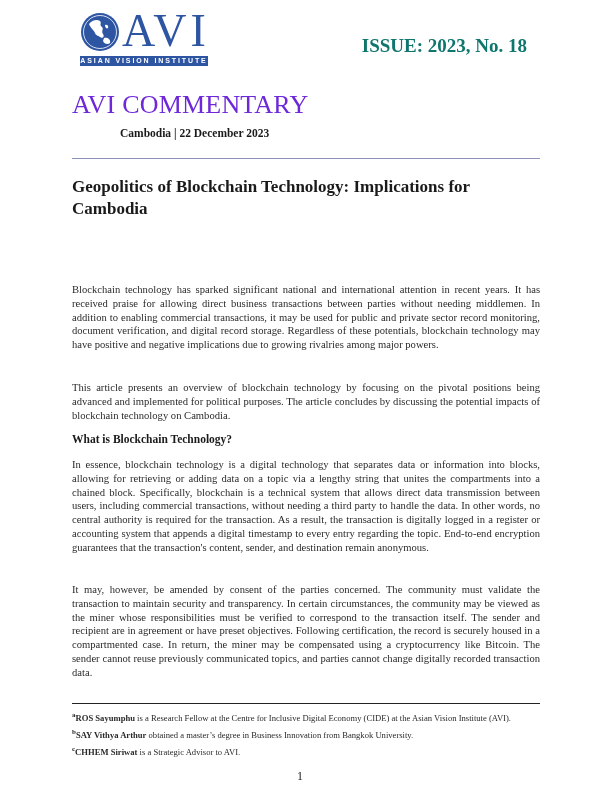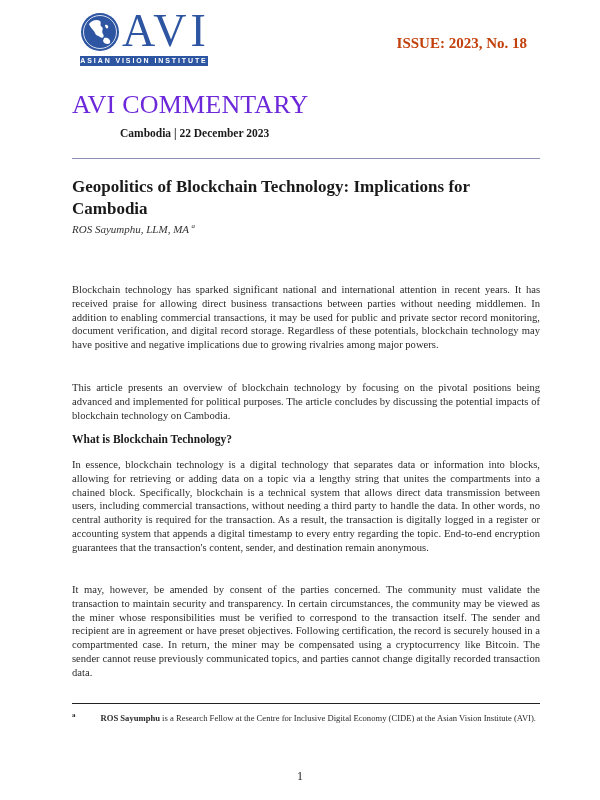--- a/index.html
+++ b/index.html
@@ -52,23 +52,23 @@
       font-weight: bold;
       letter-spacing: 1.9px;
       line-height: 10px;
       text-align: center;
       white-space: nowrap;
     }
     .issue {
       position: absolute;
       right: 73px;
       top: 35px;
-      font-size: 15px;
-      font-weight: bold;
-      color: #c2410c;
+      font-size: 19px;
+      font-weight: bold;
+      color: #0f766e;
     }
     .series-title {
       position: absolute;
       left: 72px;
       top: 90px;
       font-size: 26px;
       color: #6d28d9;
       letter-spacing: 0.2px;
     }
     .dateline {
@@ -147,21 +147,21 @@
     }
     .fn {
       margin-bottom: 2px;
       padding-left: 6px;
       text-indent: -6px;
     }
     .fn sup {
       font-size: 7px;
       font-weight: bold;
     }
-    .fn b { font-weight: bold; margin-left: 25px; }
+    .fn b { font-weight: bold; }
     .page-number {
       position: absolute;
       left: 0;
       width: 600px;
       top: 769px;
       text-align: center;
       font-size: 12px;
     }
   </style>
 </head>
@@ -182,30 +182,31 @@
 <div class="issue">ISSUE: 2023, No. 18</div>
 
 <div class="series-title">AVI COMMENTARY</div>
 <div class="dateline">Cambodia | 22 December 2023</div>
 
 <div class="divider"></div>
 
 <div class="article-title">Geopolitics of Blockchain Technology: Implications for Cambodia</div>
 
 <div class="authors">
-  <div><span>ROS Sayumphu, LLM, MA</span> <sup>a</sup></div>
 </div>
 
 <div class="body-text p1">Blockchain technology has sparked significant national and international attention in recent years. It has received praise for allowing direct business transactions between parties without needing middlemen. In addition to enabling commercial transactions, it may be used for public and private sector record monitoring, document verification, and digital record storage. Regardless of these potentials, blockchain technology may have positive and negative implications due to growing rivalries among major powers.</div>
 <div class="body-text p2">This article presents an overview of blockchain technology by focusing on the pivotal positions being advanced and implemented for political purposes. The article concludes by discussing the potential impacts of blockchain technology on Cambodia.</div>
 
 <div class="h2">What is Blockchain Technology?</div>
 
 <div class="body-text p3">In essence, blockchain technology is a digital technology that separates data or information into blocks, allowing for retrieving or adding data on a topic via a lengthy string that unites the compartments into a chained block. Specifically, blockchain is a technical system that allows direct data transmission between users, including commercial transactions, without needing a third party to handle the data. In other words, no central authority is required for the transaction. As a result, the transaction is digitally logged in a register or accounting system that appends a digital timestamp to every entry regarding the topic. End-to-end encryption guarantees that the transaction's content, sender, and destination remain anonymous.</div>
 <div class="body-text p4">It may, however, be amended by consent of the parties concerned. The community must validate the transaction to maintain security and transparency. In certain circumstances, the community may be viewed as the miner whose responsibilities must be verified to correspond to the transaction itself. The sender and recipient are in agreement or have preset objectives. Following certification, the record is securely housed in a compartmented case. In return, the miner may be compensated using a cryptocurrency like Bitcoin. The sender cannot reuse previously communicated topics, and parties cannot change digitally recorded transaction data.</div>
 
 <div class="fn-rule"></div>
 
 <div class="footnotes">
   <div class="fn"><sup>a</sup><b>ROS Sayumphu</b><span> is a Research Fellow at the Centre for Inclusive Digital Economy (CIDE) at the Asian Vision Institute (AVI).</span></div>
+  <div class="fn"><sup>b</sup><b>SAY Vithya Arthur</b><span> obtained a master’s degree in Business Innovation from Bangkok University.</span></div>
+  <div class="fn"><sup>c</sup><b>CHHEM Siriwat</b><span> is a Strategic Advisor to AVI.</span></div>
 </div>
 
 <div class="page-number">1</div>
 
 </body></html>

